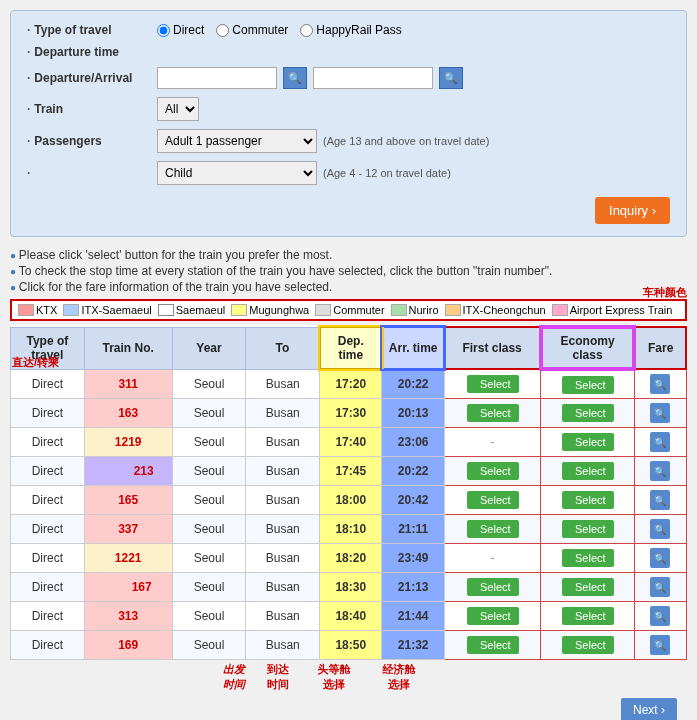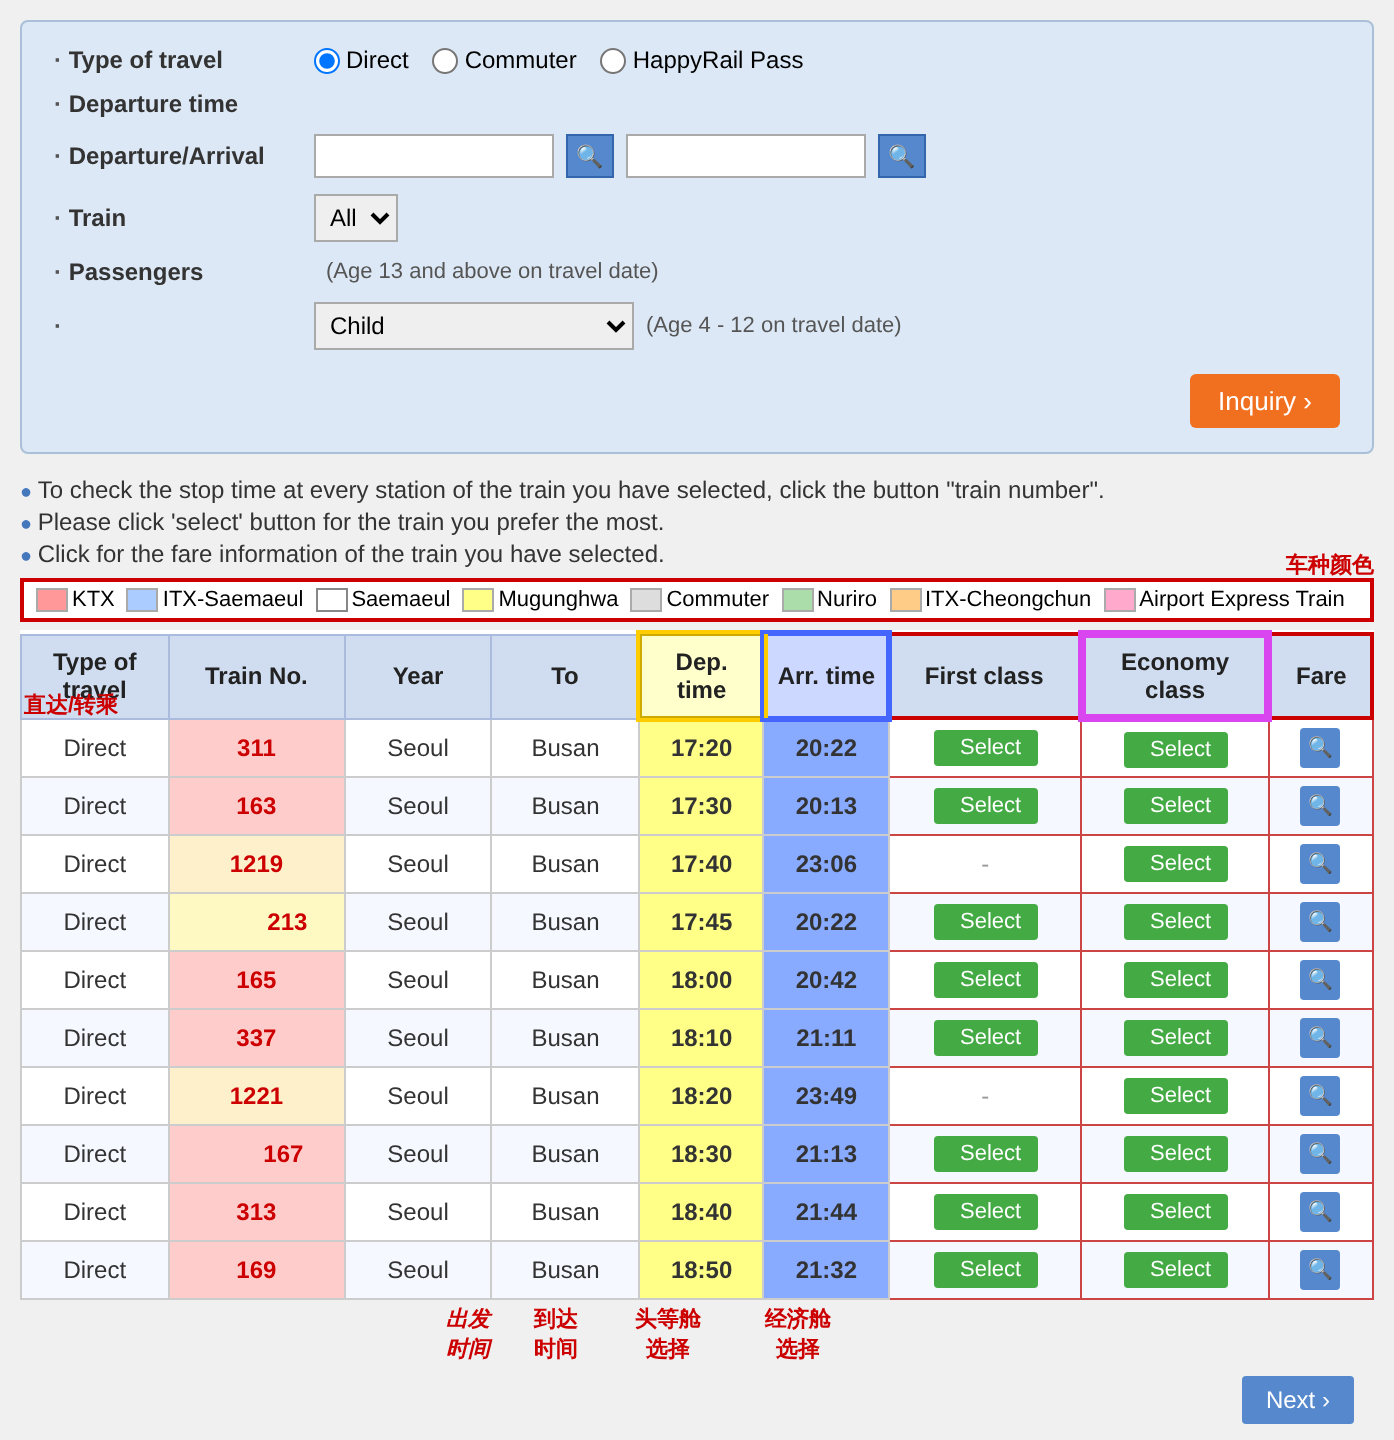--- a/index.html
+++ b/index.html
@@ -209,40 +209,43 @@
 
   <div class="form-row">
     <div class="form-label">Train</div>
     <select class="train-select">
       <option>All</option>
     </select>
   </div>
 
   <div class="form-row">
     <div class="form-label">Passengers</div>
+    <select class="passengers-select">
+      <option>Adult 1 passenger</option>
+    </select>
     <span class="age-note">(Age 13 and above on travel date)</span>
   </div>
 
   <div class="form-row">
     <div class="form-label"></div>
     <select class="passengers-select">
       <option>Child</option>
     </select>
     <span class="age-note">(Age 4 - 12 on travel date)</span>
   </div>
 
   <div class="clearfix">
     <button class="inquiry-btn">Inquiry</button>
   </div>
 </div>
 
 <div class="instructions">
   <ul>
+    <li>Please click 'select' button for the train you prefer the most.</li>
     <li>To check the stop time at every station of the train you have selected, click the button "train number".</li>
-    <li>Please click 'select' button for the train you prefer the most.</li>
     <li class="click-icon">Click  for the fare information of the train you have selected.</li>
   </ul>
 </div>
 
 <div style="margin: 4px 10px; display:flex; align-items:center; gap:6px; flex-wrap:wrap; font-size:11px; position:relative;">
   <span style="color:#cc0000; font-weight:bold; position:absolute; right:0; top:-14px; font-size:11px;">车种颜色</span>
   <div style="border:2px solid #cc0000; padding:3px 6px; display:flex; flex-wrap:wrap; gap:6px; align-items:center; width:100%; background:white;">
     <div class="legend-item">
       <span class="legend-color" style="background:#ff9999;"></span>
       <span>KTX</span>
@@ -367,21 +370,21 @@
     </td>
     <td style="border:1px solid #cc4444;">
       <button class="select-btn-green">Select</button>
     </td>
     <td style="border:1px solid #cc4444;">
       <button class="fare-icon">🔍</button>
     </td>
   </tr>
         <tr>
     <td>Direct</td>
-    <td style="background:#fef9c3;padding-left:36px;">
+    <td style="background:#c4b5fd;padding-left:36px;">
       <a class="train-link">213</a>
     </td>
     <td>Seoul</td>
     <td>Busan</td>
     <td class="dep-time">17:45</td>
     <td class="arr-time">20:22</td>
     <td style="border:1px solid #cc4444;">
       <button class="select-btn-green">Select</button>
     </td>
     <td style="border:1px solid #cc4444;">

